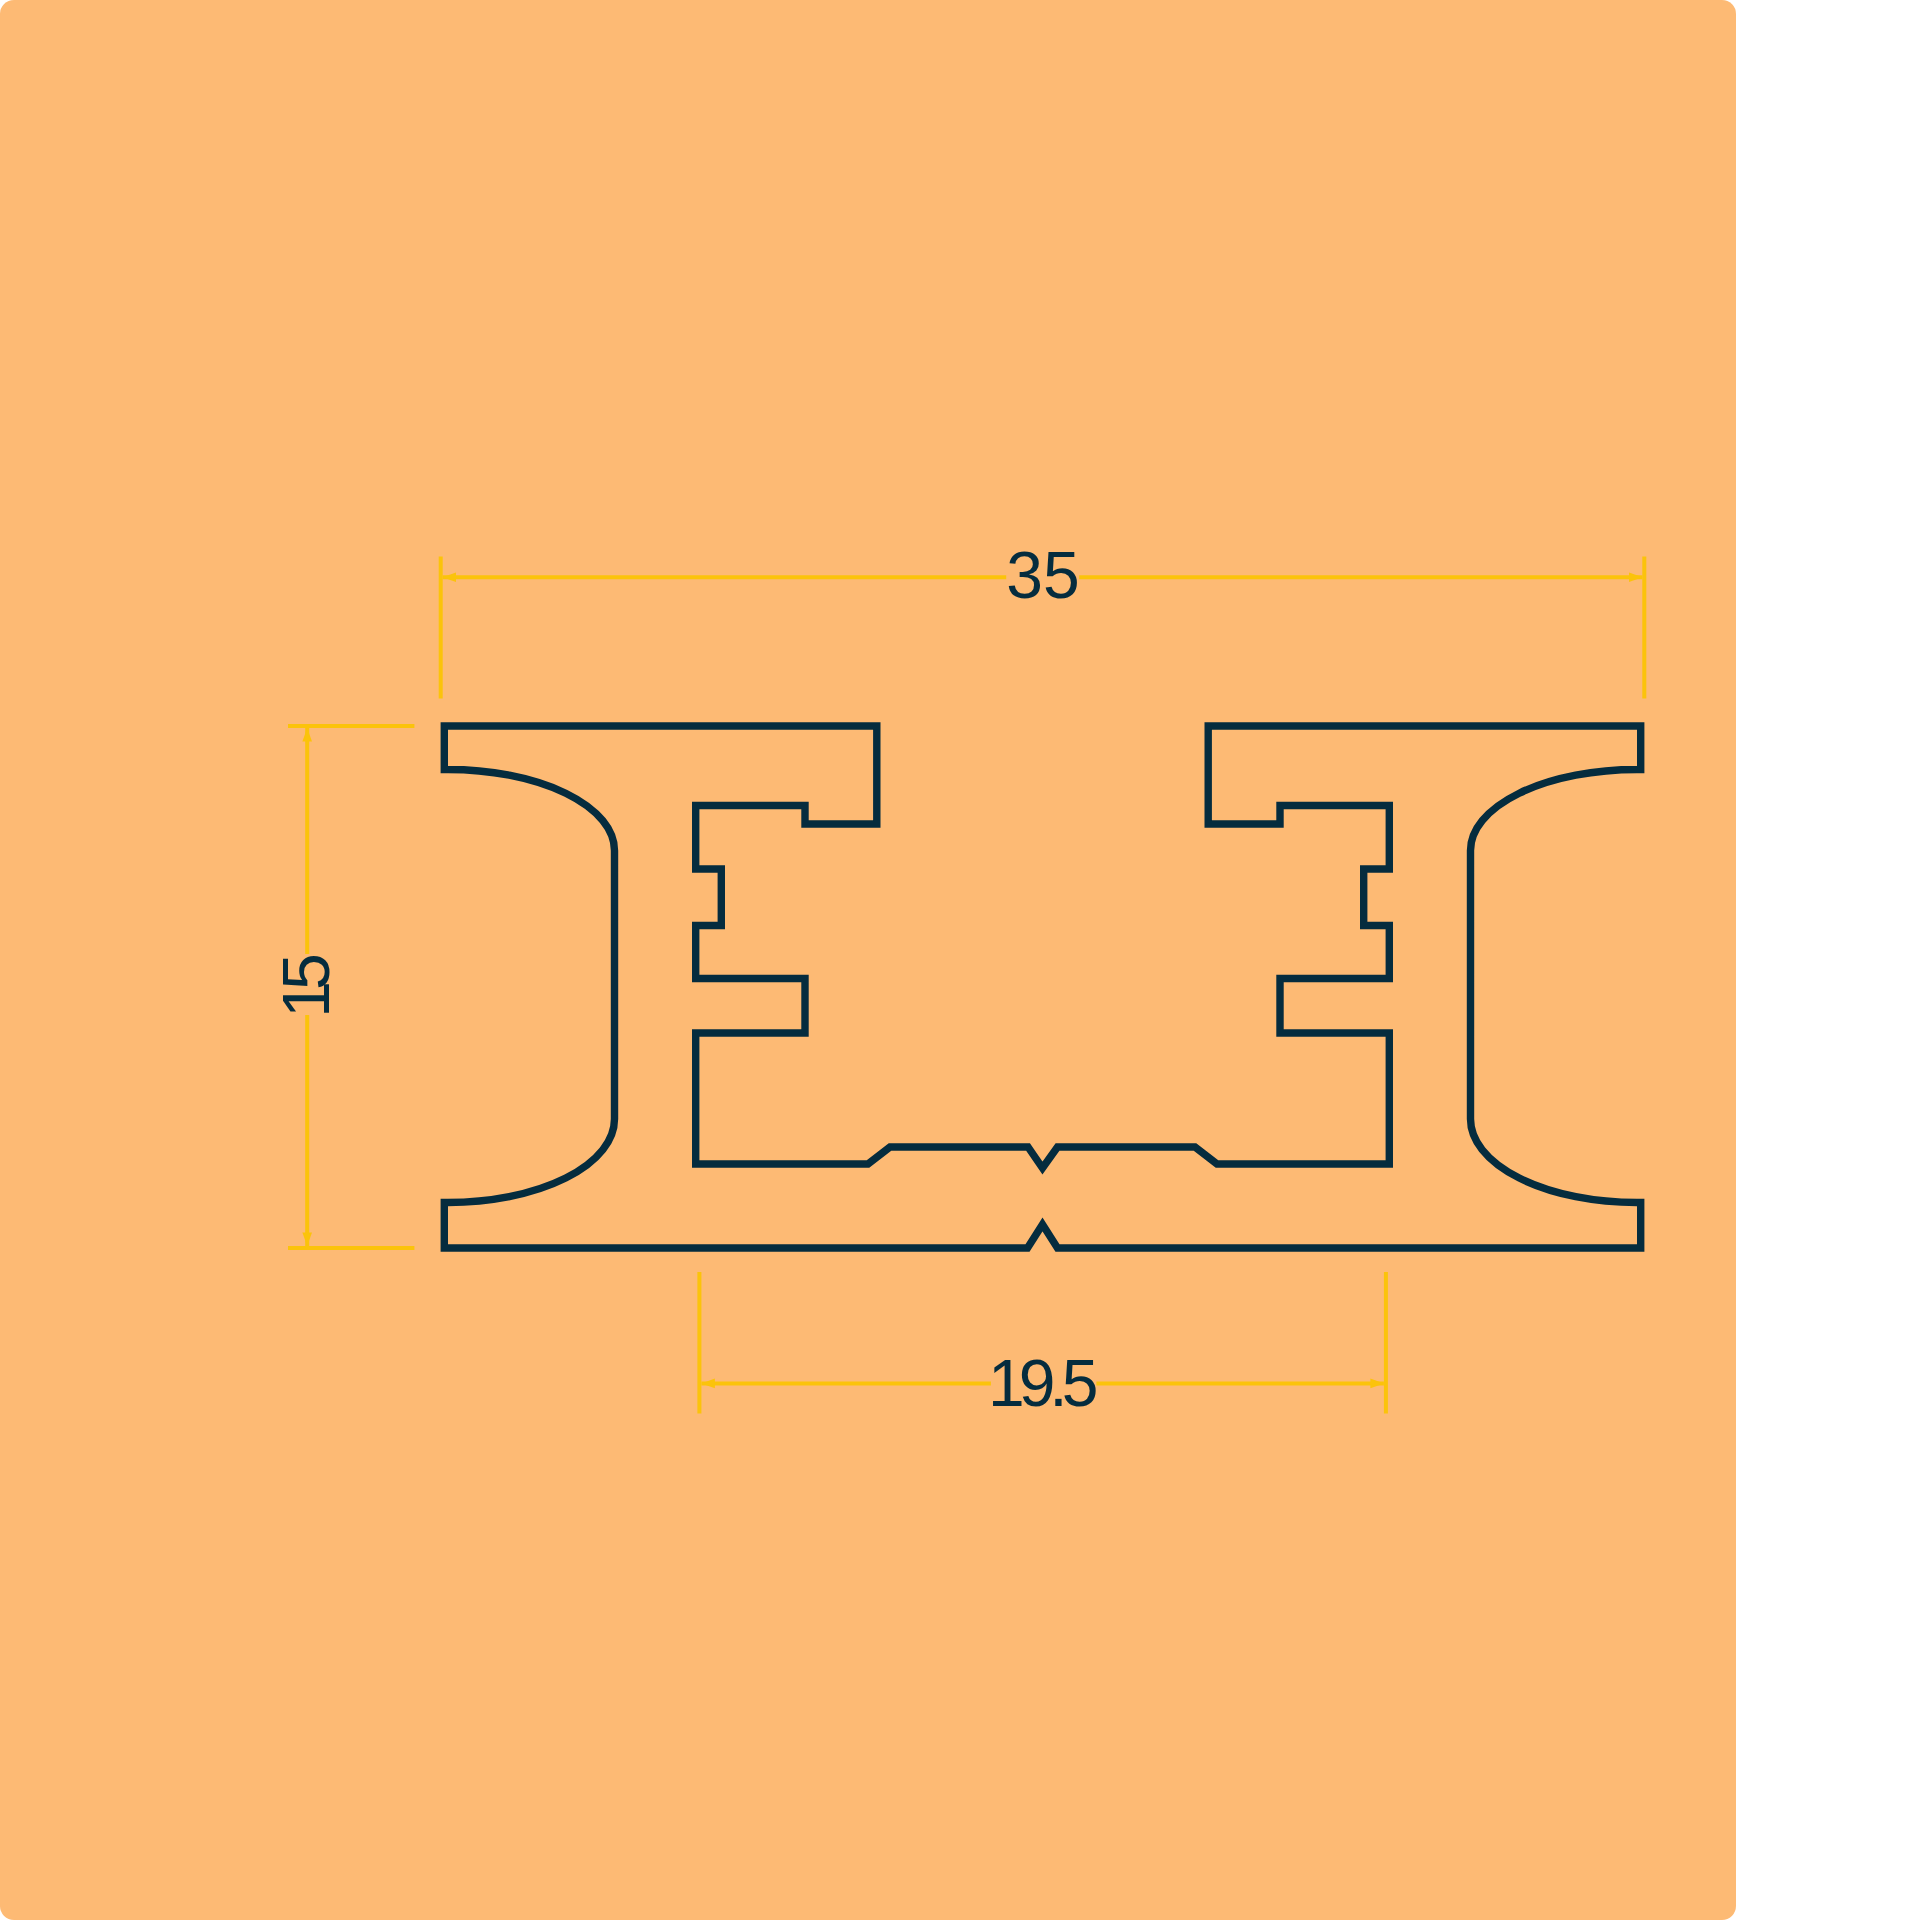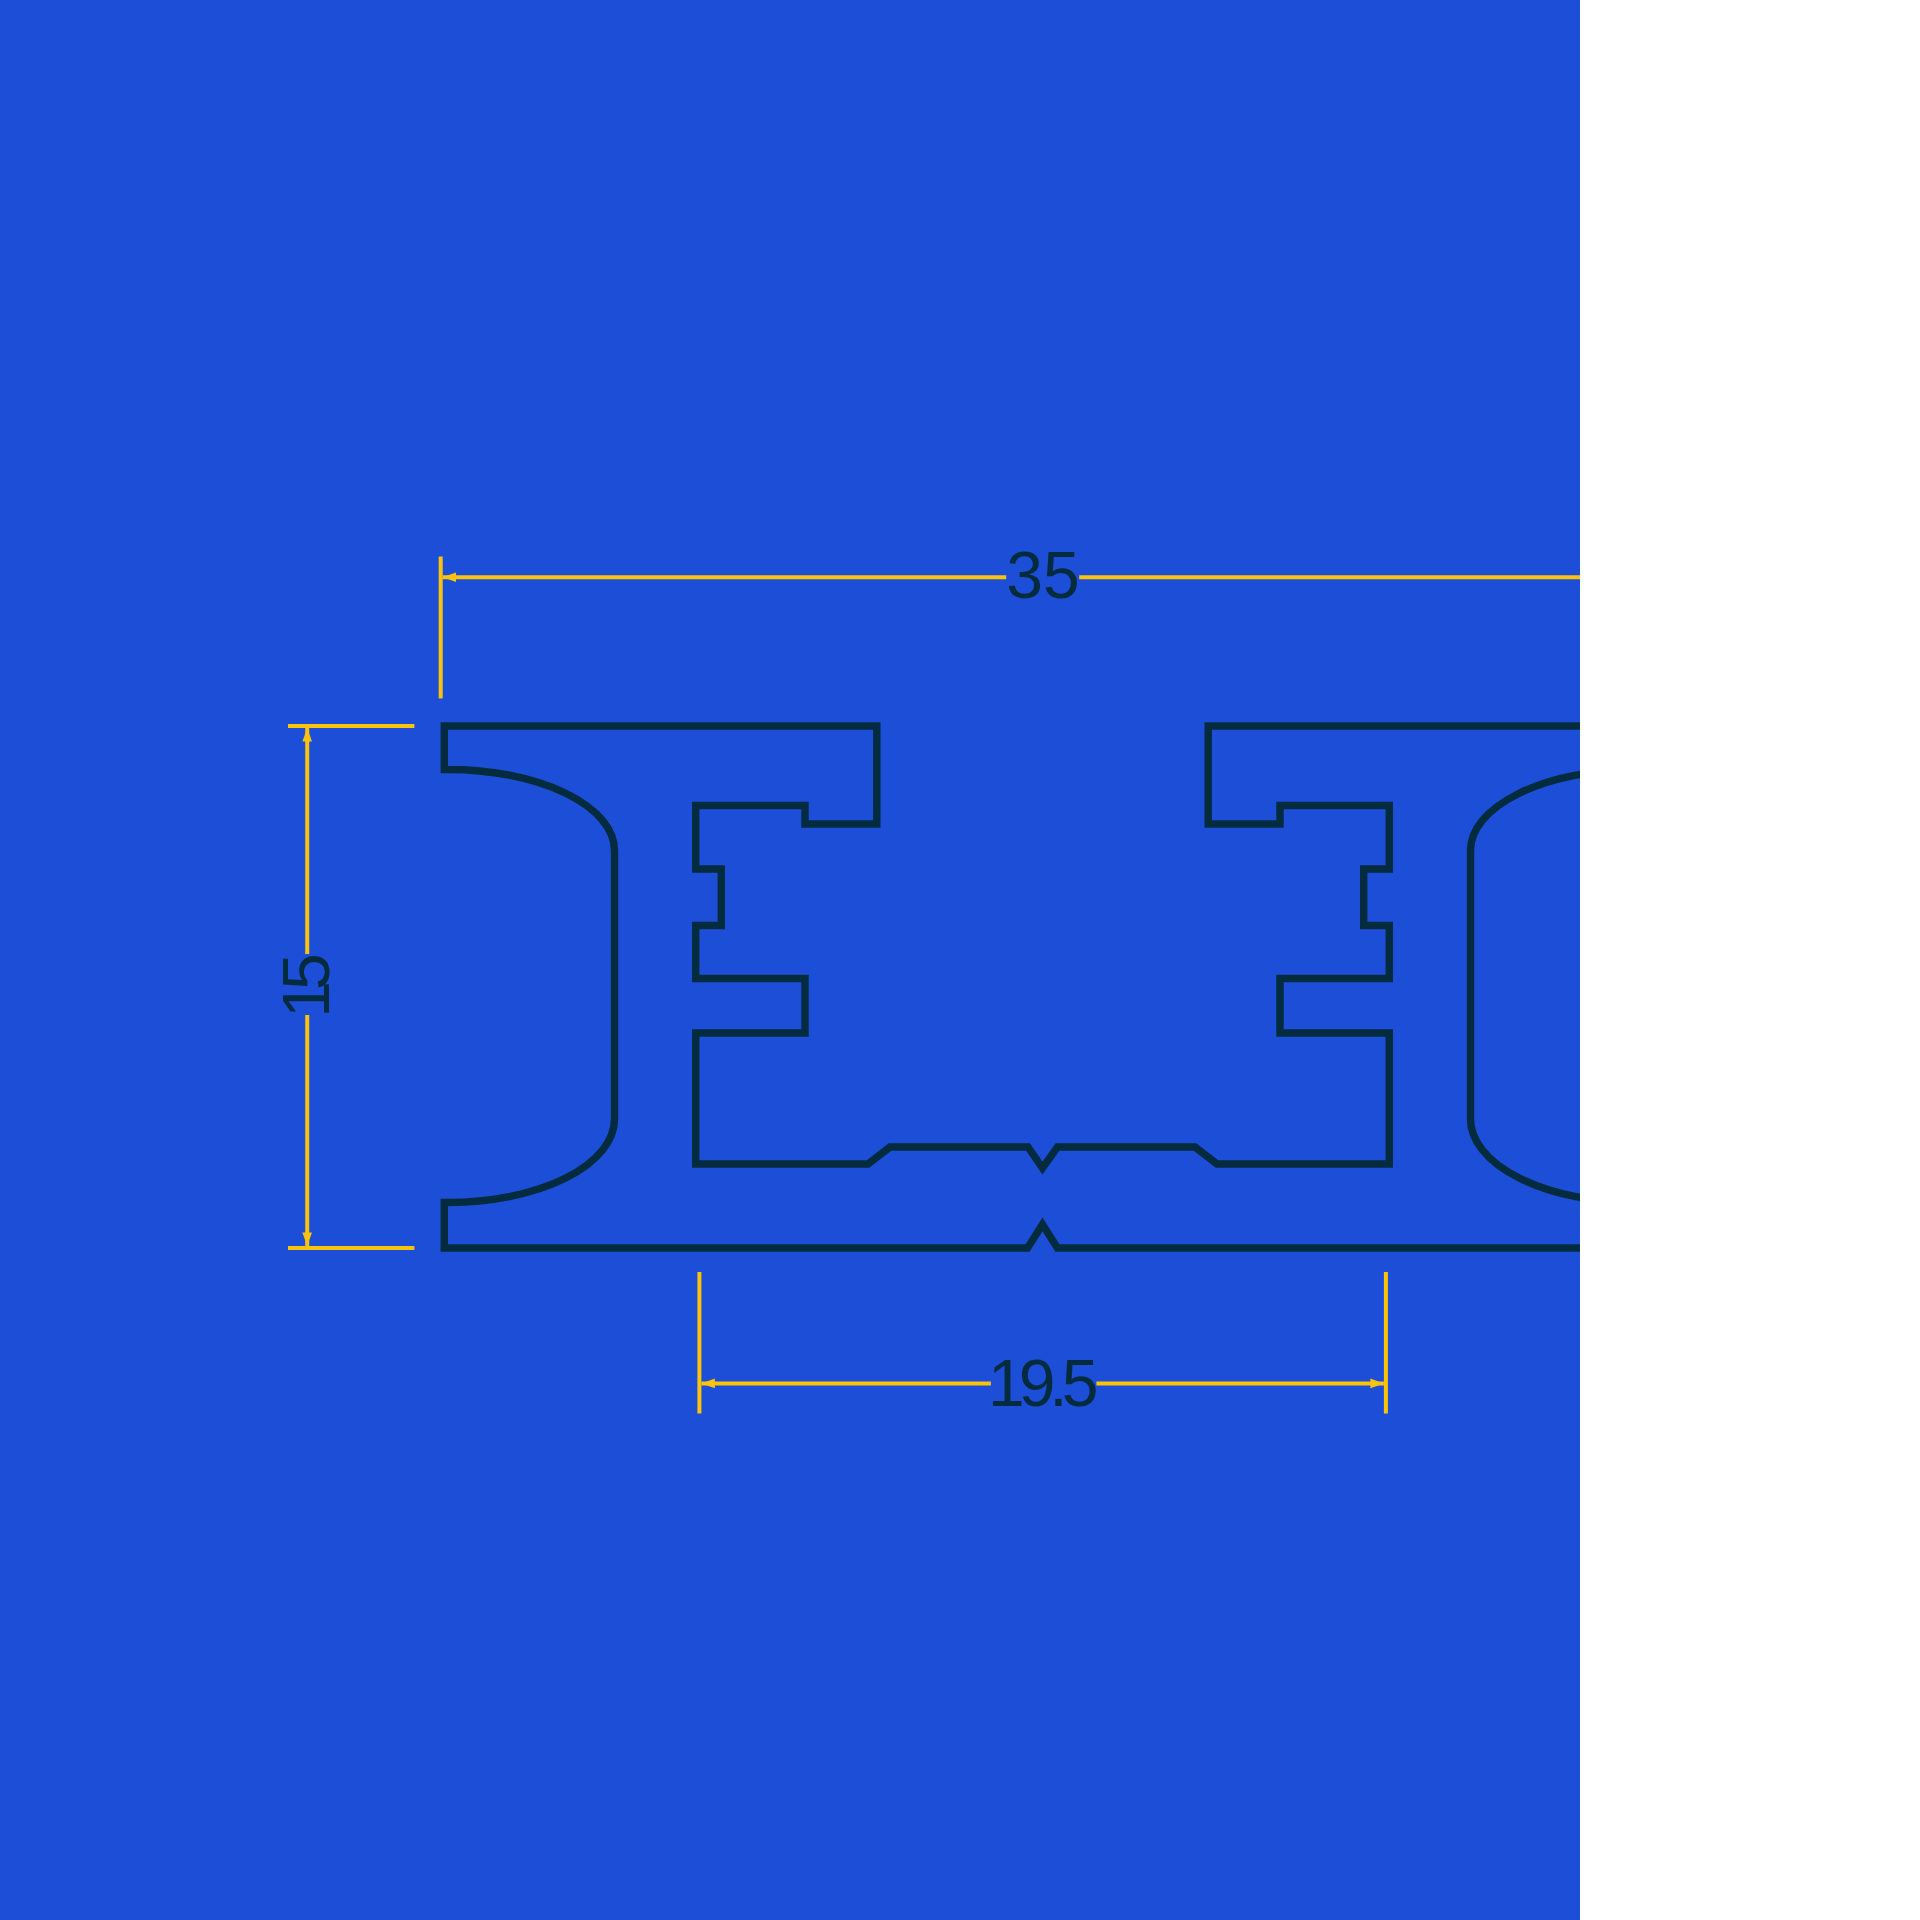--- a/index.html
+++ b/index.html
@@ -1,17 +1,17 @@
 <!DOCTYPE html>
 <html><head>
 <meta charset="utf-8">
 <style>
   html,body{margin:0;padding:0;background:#ffffff;}
-  .page{position:relative;width:1580px;height:1920px;background:#1d4ed8;overflow:hidden;
-        font-family:"Liberation Sans", sans-serif;}
+  .page{position:relative;width:1736px;height:1920px;background:#fdba74;overflow:hidden;
+        font-family:"Liberation Sans", sans-serif;border-radius:14px;}
   svg{position:absolute;left:0;top:0;}
   text{font-family:"Liberation Sans", sans-serif;fill:#052c3e;}
 </style>
 </head>
 <body>
 <div class="page">
 <svg width="1920" height="1920" viewBox="0 0 1920 1920">
 
   <path d="M 444.3 726
            L 876.8 726

